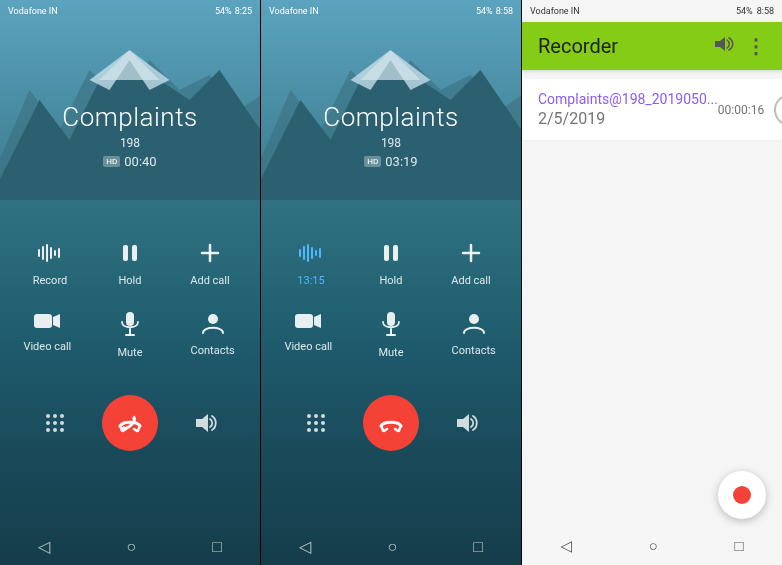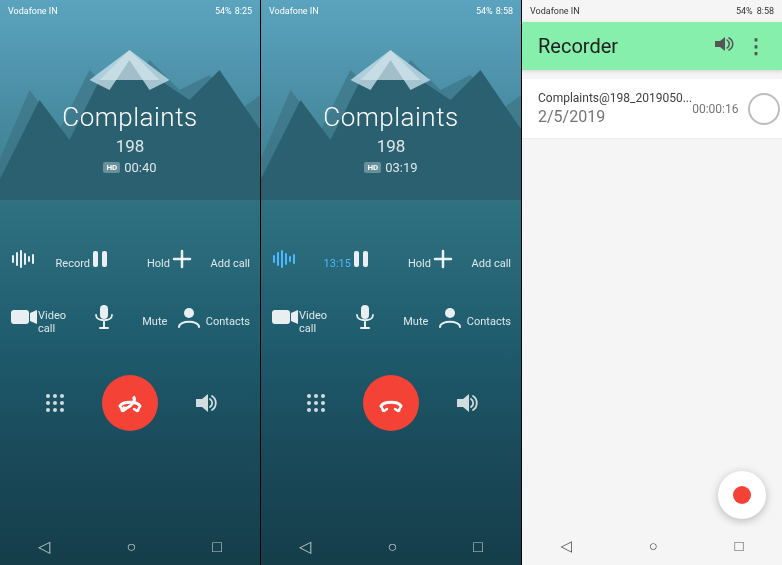--- a/index.html
+++ b/index.html
@@ -74,62 +74,62 @@
     }
 
     .call-name {
       font-size: 26px;
       color: white;
       font-weight: 300;
       letter-spacing: 0.5px;
     }
 
     .call-number {
-      font-size: 17px;
+      font-size: 12px;
       color: rgba(255,255,255,0.85);
       margin-top: 4px;
     }
 
     .call-duration-row {
       display: flex;
       align-items: center;
       gap: 4px;
       margin-top: 4px;
     }
 
     .hd-badge {
       background: rgba(255,255,255,0.3);
       color: white;
       font-size: 8px;
       padding: 1px 3px;
       border-radius: 2px;
-      font-weight: bold;
+      font-weight: normal;
     }
 
     .call-duration {
       font-size: 13px;
       color: rgba(255,255,255,0.85);
     }
 
     
     .actions-grid {
       position: relative;
       z-index: 10;
       display: grid;
       grid-template-columns: repeat(3, 1fr);
       gap: 0;
       margin-top: 60px;
       padding: 0 10px;
     }
 
     .action-btn {
       display: flex;
-      flex-direction: row;
-      align-items: center;
-      justify-content: space-between;
+      flex-direction: column;
+      align-items: center;
+      justify-content: flex-start;
       padding: 12px 0;
       color: white;
       cursor: pointer;
     }
 
     .action-icon {
       font-size: 22px;
       margin-bottom: 4px;
       color: rgba(255,255,255,0.9);
     }
@@ -223,21 +223,21 @@
       background: #f5f5f5;
       display: flex;
       justify-content: space-between;
       align-items: center;
       padding: 0 8px;
       font-size: 9px;
       color: #333;
     }
 
     .recorder-header {
-      background: #86efac;
+      background: #84cc16;
       padding: 12px 16px 12px 16px;
       display: flex;
       align-items: center;
       justify-content: space-between;
       border-bottom: 1px solid #e0e0e0;
       box-shadow: 0 1px 3px rgba(0,0,0,0.1);
     }
 
     .recorder-title {
       font-size: 20px;
@@ -259,22 +259,22 @@
       align-items: center;
       justify-content: space-between;
       border-bottom: 1px solid #eeeeee;
     }
 
     .rec-item-left {
       flex: 1;
     }
 
     .rec-item-name {
-      font-size: 12px;
-      color: #404040;
+      font-size: 14px;
+      color: #8b5cf6;
     }
 
     .rec-item-date {
       font-size: 16px;
       color: #757575;
       margin-top: 2px;
     }
 
     .rec-item-right {
       display: flex;

